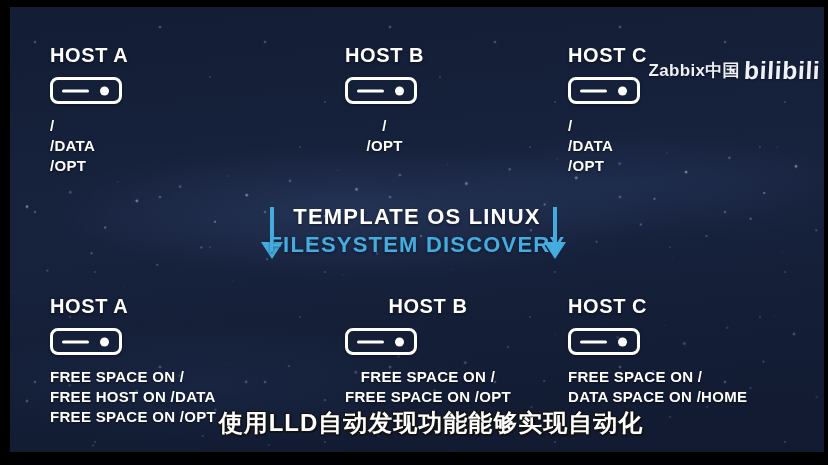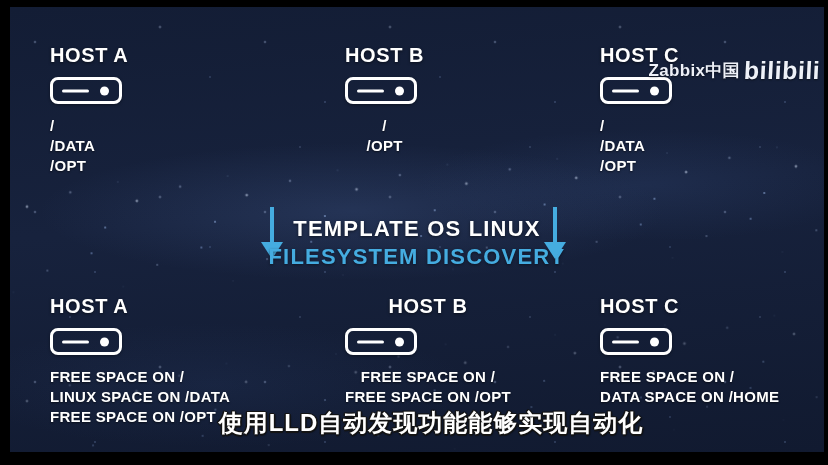--- a/index.html
+++ b/index.html
@@ -52,21 +52,21 @@
   .watermark {
     position:absolute; top:13px; right:4px; display:flex; align-items:center; gap:4px;
     color:#eef1f8; z-index:5;margin-top:36px;
   }
   .wm-zabbix { font-size:17px; font-weight:700; letter-spacing:.3px; text-shadow:0 1px 2px rgba(0,0,0,.5); }
   .wm-bili   { font-size:25px; font-weight:700; letter-spacing:.5px; transform:skewX(-3deg);
                text-shadow:0 1px 2px rgba(0,0,0,.5); }
 
   
   .host { position:absolute; color:#fff; z-index:4; }
-  .col-a { left:40px; }  .col-b { left:335px;text-align:center; }  .col-c { left:590px; }
+  .col-a { left:40px; }  .col-b { left:335px;text-align:center; }  .col-c { left:558px; }
   .row-top { top:36px; } .row-bottom { top:287px; }
   .host-title {
     font-size:20px; font-weight:bold; letter-spacing:.6px; line-height:24px;
     text-shadow:0 1px 3px rgba(0,0,0,.55);
   }
   .server {
     margin-top:10px; width:72px; height:27px; box-sizing:border-box;
     border:3px solid #fff; border-radius:8px; position:relative;
     box-shadow:0 1px 3px rgba(0,0,0,.4);
   }
@@ -77,21 +77,21 @@
   .server .dot {
     position:absolute; right:10px; top:50%; transform:translateY(-50%);
     width:9px; height:9px; background:#fff; border-radius:50%;
   }
   .paths {
     margin-top:12px; font-size:15px; font-weight:bold; line-height:20px;
     letter-spacing:.3px; text-shadow:0 1px 2px rgba(0,0,0,.55);
   }
 
   
-  .banner { position:absolute; top:197px; left:0; width:100%; text-align:center; z-index:4;margin-top:12px; }
+  .banner { position:absolute; top:197px; left:0; width:100%; text-align:center; z-index:4; }
   .banner-line1 {
     color:#ffffff; font-size:22px; font-weight:bold; letter-spacing:1.2px; line-height:26px;
     text-shadow:0 1px 3px rgba(0,0,0,.55);
   }
   .banner-line2 {
     font-size:22px; font-weight:bold; letter-spacing:1.2px; line-height:26px; margin-top:2px;
     text-shadow:0 1px 3px rgba(0,0,0,.45);
   }
   .arrow { position:absolute; top:199px; width:24px; height:54px; z-index:4; }
   .arrow-left  { left:250px; }
@@ -169,21 +169,21 @@
   </svg>
 
   <div class="host row-bottom col-a">
     <div class="host-title">HOST A</div>
     <div class="server">
         <span class="line"></span>
         <span class="dot"></span>
       </div>
     <div class="paths">
       <div>FREE SPACE ON /</div>
-      <div>LINUX SPACE ON /DATA</div>
+      <div>FREE HOST ON /DATA</div>
       <div>FREE SPACE ON /OPT</div>
     </div>
   </div>
   <div class="host row-bottom col-b">
     <div class="host-title">HOST B</div>
     <div class="server">
         <span class="line"></span>
         <span class="dot"></span>
       </div>
     <div class="paths">

